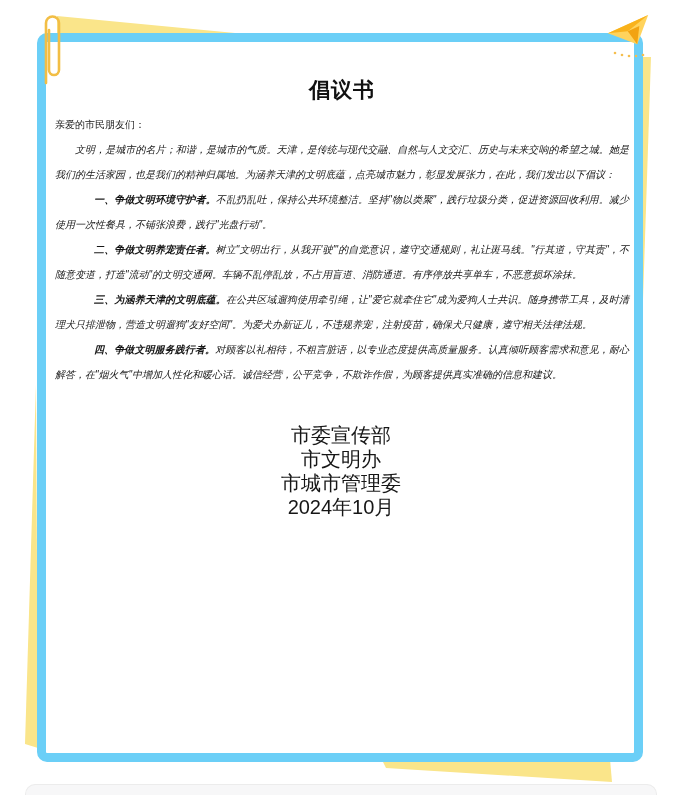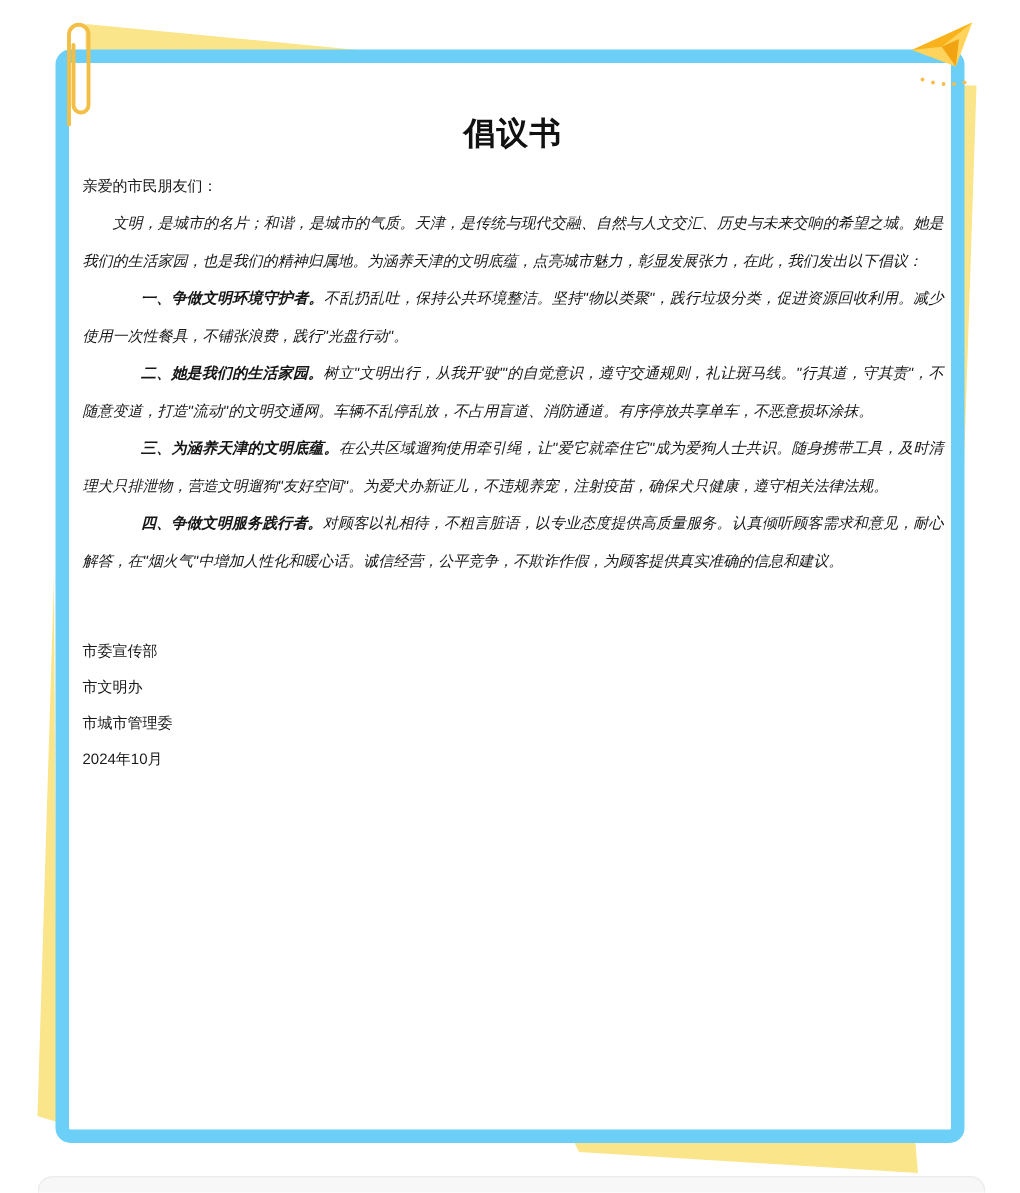--- a/index.html
+++ b/index.html
@@ -24,21 +24,21 @@
     text-align:center;font-size:21px;font-weight:bold;color:#111111;
     line-height:28px;margin:0 0 8px 0;letter-spacing:1px;
   }
   .doc-body p{
     margin:0;font-size:10px;line-height:25px;text-align:justify;
     text-justify:inter-ideograph;word-break:break-all;
   }
   .doc-body p.indent{text-indent:2em;font-style:italic;}
   .doc-body .lead{font-weight:bold;margin-left:19px;}
   .signature-block{
-    margin-top:36px;text-align:left;font-size:10px;line-height:24px;
+    margin-top:36px;text-align:center;font-size:20px;line-height:24px;
     padding-right:2px;
   }
   
   .paperclip{position:absolute;left:40px;top:8px;z-index:3;}
   .plane{position:absolute;left:606px;top:15px;z-index:3;}
   .dots{position:absolute;left:612px;top:48px;z-index:3;}
   
   .next-card-edge{
     position:absolute;left:25px;top:784px;width:630px;height:11px;
     background:#f7f7f8;border:1px solid #ececec;border-bottom:none;
@@ -57,21 +57,21 @@
 
 <div class="next-card-edge"></div>
 
 <div class="card">
   <div class="card-content">
     <h1 class="doc-title">倡议书</h1>
     <div class="doc-body">
       <p>亲爱的市民朋友们：</p>
       <p class="indent"><span>文明，是城市的名片；和谐，是城市的气质。天津，是传统与现代交融、自然与人文交汇、历史与未来交响的希望之城。她是我们的生活家园，也是我们的精神归属地。为涵养天津的文明底蕴，点亮城市魅力，彰显发展张力，在此，我们发出以下倡议：</span></p>
       <p class="indent"><span class="lead">一、争做文明环境守护者。</span><span>不乱扔乱吐，保持公共环境整洁。坚持"物以类聚"，践行垃圾分类，促进资源回收利用。减少使用一次性餐具，不铺张浪费，践行"光盘行动"。</span></p>
-      <p class="indent"><span class="lead">二、她是我们的生活家园。</span><span>树立"文明出行，从我开'驶'"的自觉意识，遵守交通规则，礼让斑马线。"行其道，守其责"，不随意变道，打造"流动"的文明交通网。车辆不乱停乱放，不占用盲道、消防通道。有序停放共享单车，不恶意损坏涂抹。</span></p>
+      <p class="indent"><span class="lead">二、争做文明养宠责任者。</span><span>树立"文明出行，从我开'驶'"的自觉意识，遵守交通规则，礼让斑马线。"行其道，守其责"，不随意变道，打造"流动"的文明交通网。车辆不乱停乱放，不占用盲道、消防通道。有序停放共享单车，不恶意损坏涂抹。</span></p>
       <p class="indent"><span class="lead">三、为涵养天津的文明底蕴。</span><span>在公共区域遛狗使用牵引绳，让"爱它就牵住它"成为爱狗人士共识。随身携带工具，及时清理犬只排泄物，营造文明遛狗"友好空间"。为爱犬办新证儿，不违规养宠，注射疫苗，确保犬只健康，遵守相关法律法规。</span></p>
       <p class="indent"><span class="lead">四、争做文明服务践行者。</span><span>对顾客以礼相待，不粗言脏语，以专业态度提供高质量服务。认真倾听顾客需求和意见，耐心解答，在"烟火气"中增加人性化和暖心话。诚信经营，公平竞争，不欺诈作假，为顾客提供真实准确的信息和建议。</span></p>
     </div>
     <div class="signature-block">
       <div>市委宣传部</div>
       <div>市文明办</div>
       <div>市城市管理委</div>
       <div>2024年10月</div>
     </div>
   </div>

